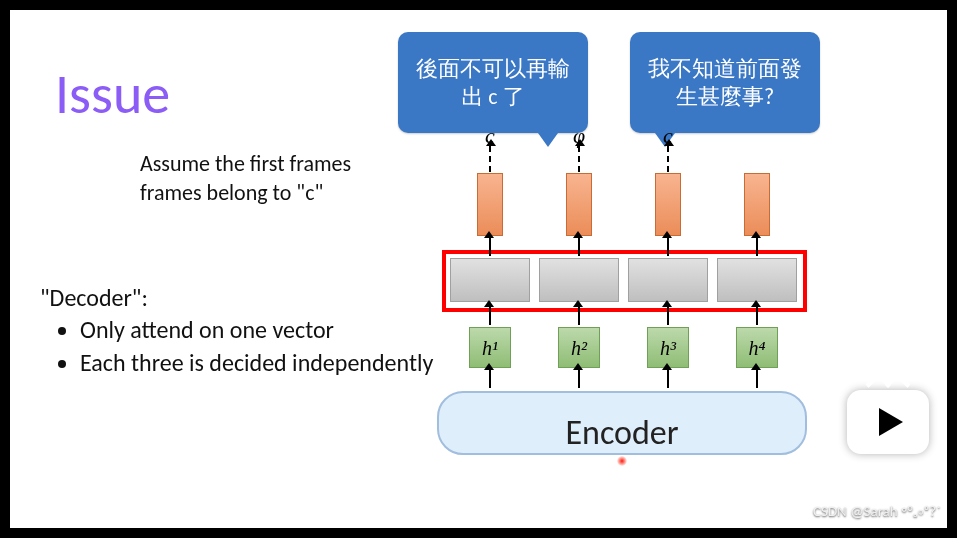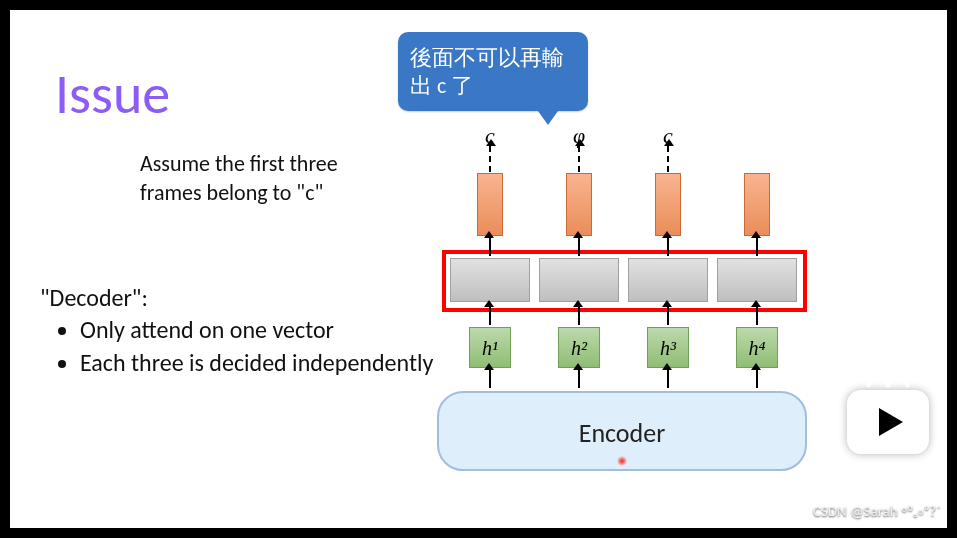--- a/index.html
+++ b/index.html
@@ -46,25 +46,26 @@
   }
   .decoder-block ul {
     list-style: disc;
     margin-left: 40px;
   }
   
   .bubble {
     position: absolute;
     background: #3a77c5;
     color: #fff;
-    padding: 12px 12px;
+    padding: 23px 12px;
     border-radius: 10px;
     font-size: 22px;
     line-height: 1.25;
     box-shadow: 0 1px 2px rgba(0,0,0,.2);
+    text-align: center;
   }
   .bubble::after {
     content: "";
     position: absolute;
     bottom: -14px;
     width: 0; height: 0;
     border-left: 10px solid transparent;
     border-right: 10px solid transparent;
     border-top: 14px solid #3a77c5;
   }
@@ -166,27 +167,27 @@
     font-style: italic;
     font-size: 20px;
     line-height: 41px;
     color: #000;
   }
   .encoder {
     position: absolute;
     left: 427px;
     top: 381px;
     width: 370px;
-    height: 80px;
+    height: 64px;
     background: #dfeefb;
     border: 2px solid #a1bede;
     border-radius: 26px;
     text-align: center;
     line-height: 80px;
-    font-size: 26px;
+    font-size: 34px;
     color: #222;
   }
   .red-dot {
     position: absolute;
     left: 607px;
     top: 446px;
     width: 10px; height: 10px;
     background: radial-gradient(circle, #ff3a2a 10%, rgba(255,0,0,0) 75%);
     border-radius: 50%;
   }
@@ -244,33 +245,34 @@
     border-bottom: 14px solid transparent;
   }
 </style>
 </head>
 <body>
 
 <div class="slide">
   <div class="title">Issue</div>
 
   <div class="assume">
-    <span>Assume the first three</span><br>
+    <span>Assume the first frames</span><br>
     <span>frames belong to "c"</span>
   </div>
 
   <div class="decoder-block">
     <div>"Decoder":</div>
     <ul>
       <li>Only attend on one vector</li>
       <li>Each three is decided independently</li>
     </ul>
   </div>
 
   <div class="bubble bubble1">後面不可以再輸出 c 了</div>
+  <div class="bubble bubble2">我不知道前面發生甚麼事?</div>
 
   <div class="redbox"></div>
 
   <div class="col col1">
     <div class="outlabel">c</div>
     <div class="arrow-dashed"></div>
     <div class="orange"></div>
     <div class="arrow-solid-s arrow1"></div>
     <div class="grey"></div>
     <div class="arrow-solid-s arrow2"></div>

